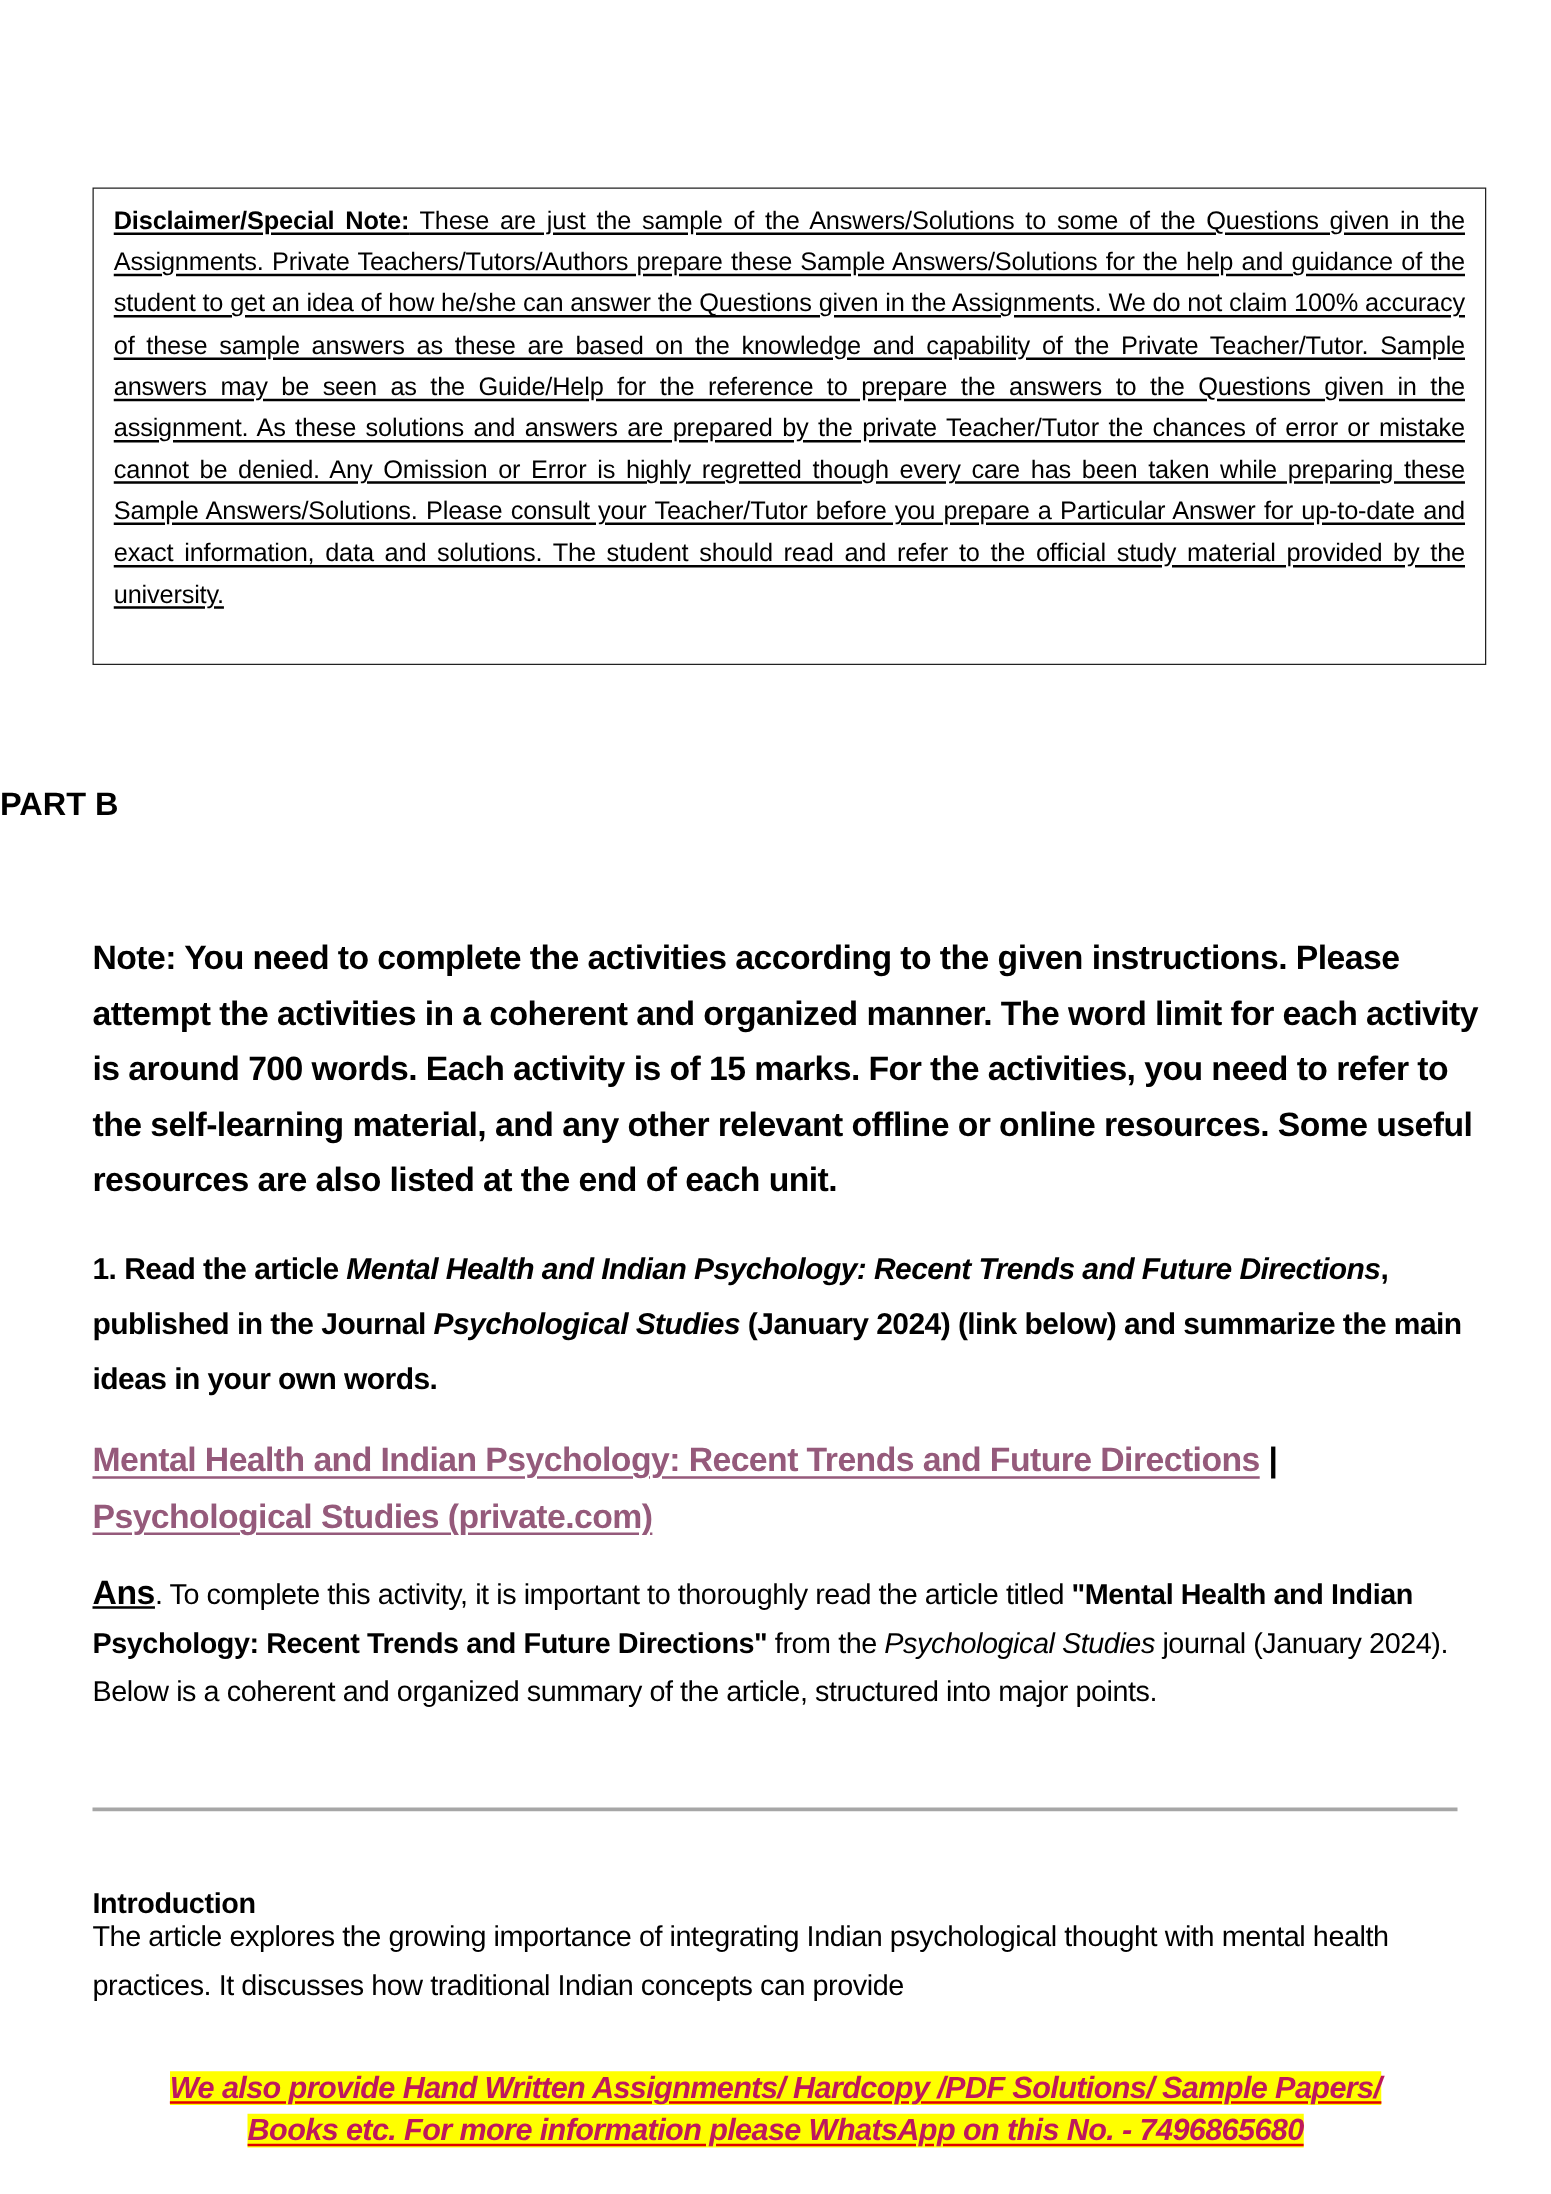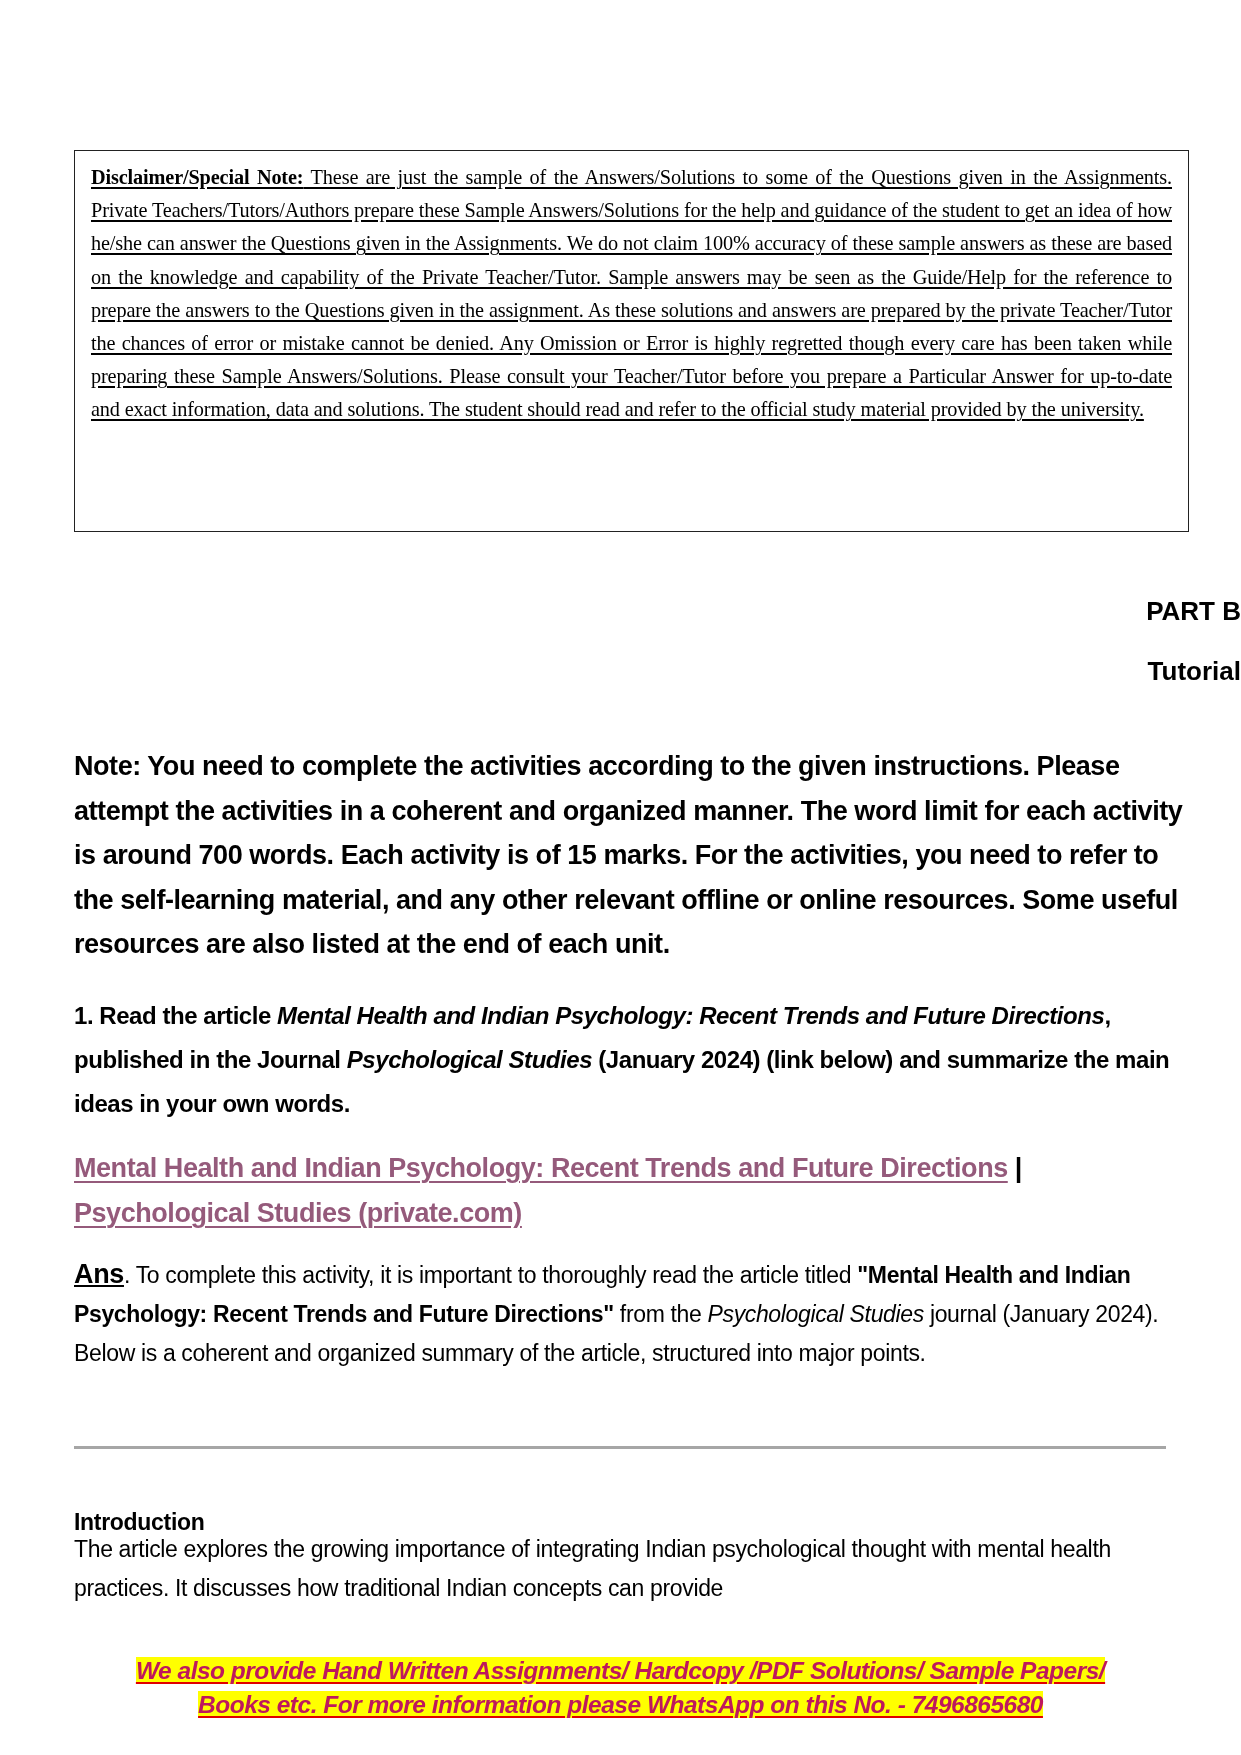--- a/index.html
+++ b/index.html
@@ -4,32 +4,31 @@
 <style>
   html, body { margin: 0; padding: 0; background: #ffffff; }
   body { width: 1241px; height: 1755px; position: relative; overflow: hidden;
          font-family: "Liberation Sans", "DejaVu Sans", sans-serif; color: #000; }
   .page { position: absolute; left: 0; top: 0; width: 1241px; height: 1755px; }
 
   .disclaimer-box {
     position: absolute; left: 74px; top: 150px; width: 1115px; height: 382px;
     border: 1.5px solid #222; box-sizing: border-box;
     padding: 10px 16px 0 16px;
-    font-family: Liberation Serif, serif;
   }
   .disclaimer-text {
     font-size: 20.3px; line-height: 33.2px; text-align: justify;
     text-decoration: underline; text-decoration-thickness: 1.5px; text-underline-offset: 3px;
     letter-spacing: -0.15px; word-spacing: 0px;
   }
   .disclaimer-text b { font-weight: bold; }
 
   .heading-center {
-    position: absolute; left: 0; width: 1241px; text-align: right;
-    font-weight: bold; font-size: 26px;
+    position: absolute; left: 0; width: 1241px; text-align: left;
+    font-weight: bold; font-size: 26px; margin-top: 32px;
   }
   .heading-part { top: 596px; }
   .heading-tutorial { top: 656px; }
 
   .note {
     position: absolute; left: 74px; top: 744px; width: 1110px;
     font-weight: bold; font-size: 27px; line-height: 44.5px; letter-spacing: -0.45px;
   }
   .question {
     position: absolute; left: 74px; top: 994px; width: 1110px;
@@ -76,21 +75,20 @@
 </head>
 <body>
 
 <div class="page">
 
   <div class="disclaimer-box">
     <div class="disclaimer-text"><b>Disclaimer/Special Note:</b><span> These are just the sample of the Answers/Solutions to some of the Questions given in the Assignments. Private Teachers/Tutors/Authors prepare these Sample Answers/Solutions for the help and guidance of the student to get an idea of how he/she can answer the Questions given in the Assignments. We do not claim 100% accuracy of these sample answers as these are based on the knowledge and capability of the Private Teacher/Tutor. Sample answers may be seen as the Guide/Help for the reference to prepare the answers to the Questions given in the assignment. As these solutions and answers are prepared by the private Teacher/Tutor the chances of error or mistake cannot be denied. Any Omission or Error is highly regretted though every care has been taken while preparing these Sample Answers/Solutions. Please consult your Teacher/Tutor before you prepare a Particular Answer for up-to-date and exact information, data and solutions. The student should read and refer to the official study material provided by the university.</span></div>
   </div>
 
   <div class="heading-center heading-part">PART B</div>
-  <div class="heading-center heading-tutorial">Tutorial</div>
 
   <div class="note">Note: You need to complete the activities according to the given instructions. Please attempt the activities in a coherent and organized manner. The word limit for each activity is around 700 words. Each activity is of 15 marks. For the activities, you need to refer to the self-learning material, and any other relevant offline or online resources. Some useful resources are also listed at the end of each unit.</div>
 
   <div class="question"><span>1. Read the article </span><i>Mental Health and Indian Psychology: Recent Trends and Future Directions</i><span>, published in the Journal </span><i>Psychological Studies</i><span> (January 2024) (link below) and summarize the main ideas in your own words.</span></div>
 
   <div class="link-block"><a>Mental Health and Indian Psychology: Recent Trends and Future Directions</a><span class="sep"> | </span><a>Psychological Studies (private.com)</a></div>
 
   <div class="answer"><span class="ans-label">Ans</span><span>. To complete this activity, it is important to thoroughly read the article titled </span><b>"Mental Health and Indian Psychology: Recent Trends and Future Directions"</b><span> from the </span><i>Psychological Studies</i><span> journal (January 2024). Below is a coherent and organized summary of the article, structured into major points.</span></div>
 
   <div class="hr"></div>

